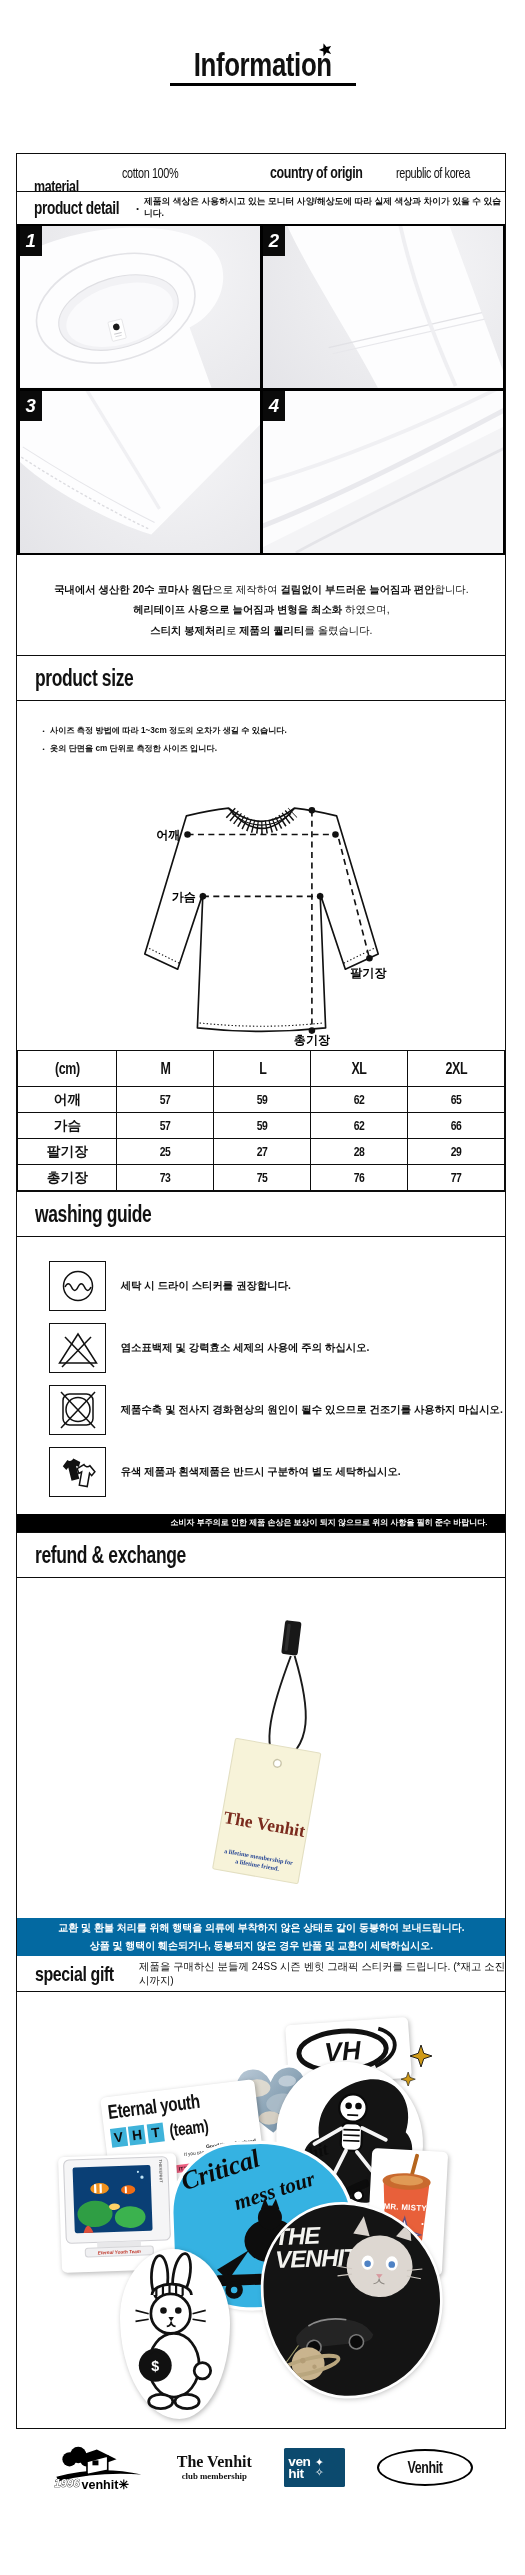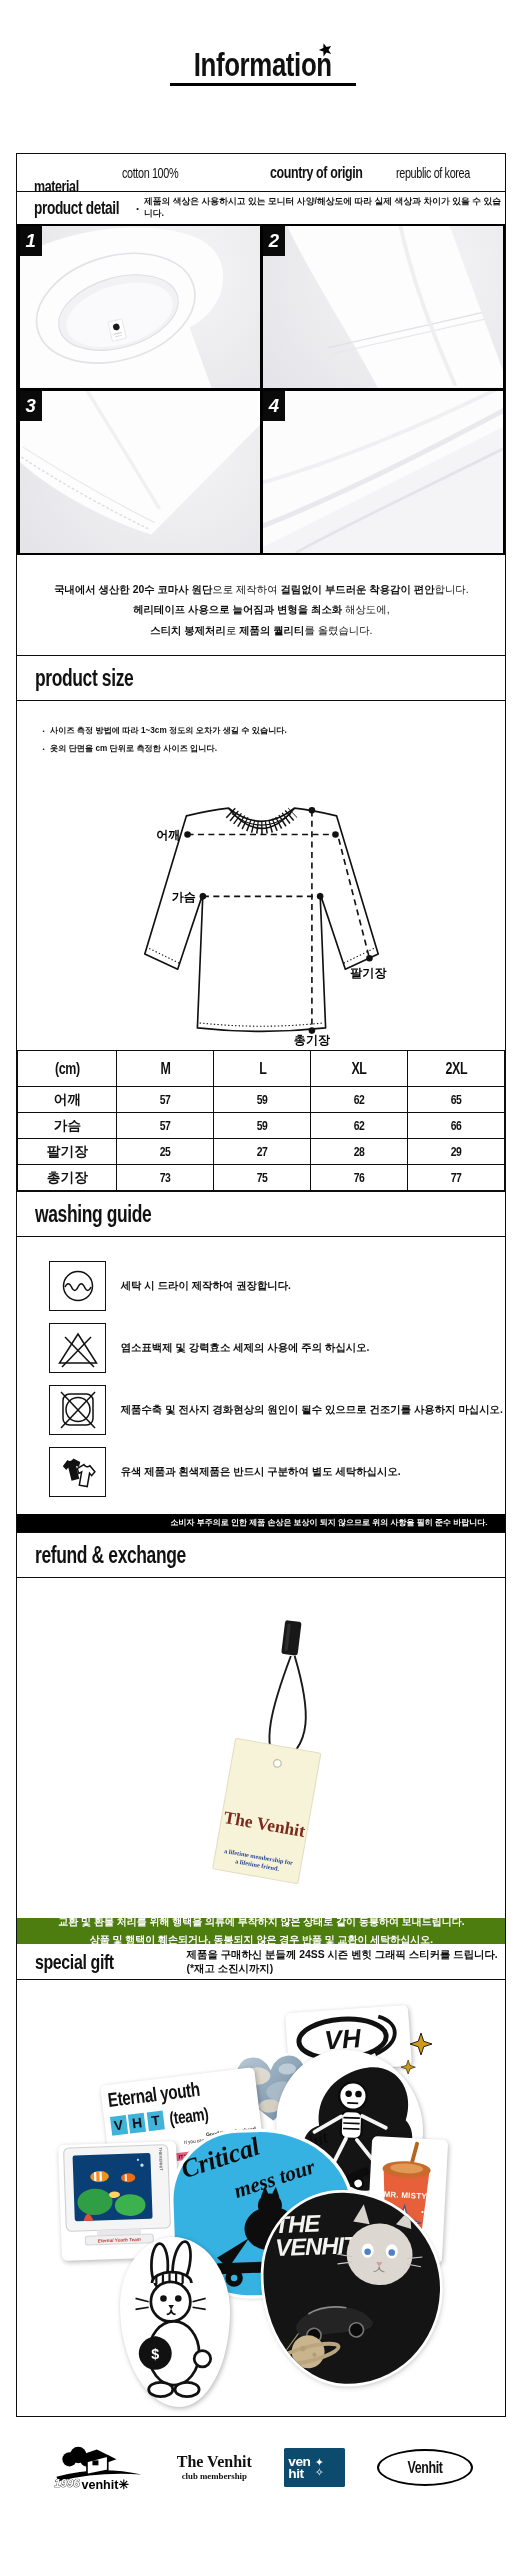--- a/index.html
+++ b/index.html
@@ -62,26 +62,26 @@
   .wash-icon{width:55px;height:48px;border:1.6px solid #111;background:#fff;flex:0 0 auto;
              display:flex;align-items:center;justify-content:center;}
   .wash-text{margin-left:14.3px;font-size:10.4px;font-weight:700;}
 
   .notice-bar{height:18px;background:#000;color:#fff;font-size:8px;font-weight:700;
               text-align:right;line-height:18px;padding-right:18px;}
 
   .tag-area{height:340px;position:relative;}
   .tag-area svg{position:absolute;inset:0;width:100%;height:100%;}
 
-  .notice2{height:26px;background:#4d7c0f;color:#fff;text-align:center;font-size:10px;font-weight:700;
+  .notice2{height:38px;background:#0369a1;color:#fff;text-align:center;font-size:10px;font-weight:700;
            display:flex;flex-direction:column;justify-content:center;gap:3.3px;}
 
   .gift-row{height:36px;border-bottom:1.1px solid #0d0d0d;display:flex;align-items:center;}
   .gift-row .lab{width:114px;padding-left:17.5px;font-size:21px;font-weight:700;}
-  .gift-row .txt{font-size:10.4px;font-weight:700;margin-left:48px;}
+  .gift-row .txt{font-size:10.4px;font-weight:400;}
 
   .sticker-area{height:436px;position:relative;overflow:hidden;}
   .stk{position:absolute;}
   .pad{background:#fff;border-radius:5.5px;box-shadow:1.1px 1.6px 5.5px rgba(0,0,0,.28);}
 
   
   .eternal{left:90px;top:96px;width:144px;height:114px;transform:rotate(-7deg);padding:4.4px 5.5px;}
   .eternal .l1{font-size:20px;font-weight:700;}
   .eternal .vrow{display:flex;align-items:center;margin-top:3.3px;}
   .eternal .vbox{width:16px;height:19px;background:#3fb3da;color:#0c0c0c;display:flex;align-items:center;
@@ -202,22 +202,22 @@
         <rect x="-10" y="-10" width="460" height="315" fill="#fcfcfd"></rect>
         <path d="M-10,290 L460,55 L460,315 L-10,315 Z" fill="#f1f1f4" opacity=".8"></path>
         <path d="M-10,250 C120,200 300,110 450,30" stroke="#e9e9ed" stroke-width="9" fill="none"></path>
         <path d="M-10,170 C130,130 300,60 440,-10" stroke="#f0f0f3" stroke-width="7" fill="none"></path>
         <path d="M60,295 C160,240 330,160 450,100" stroke="#e4e4e8" stroke-width="5" fill="none"></path>
       </svg>
     </div>
   </div>
 
   <div class="desc">
-    <div><b>국내에서 생산한 20수 코마사 원단</b><span>으로 제작하여 </span><b>걸림없이 부드러운 착용감이 편안</b><span>합니다.</span></div>
-    <div><b>헤리테이프 사용으로 늘어짐과 변형을 최소화</b><span> 해상도에,</span></div>
+    <div><b>국내에서 생산한 20수 코마사 원단</b><span>으로 제작하여 </span><b>걸림없이 부드러운 늘어짐과 편안</b><span>합니다.</span></div>
+    <div><b>헤리테이프 사용으로 늘어짐과 변형을 최소화</b><span> 하였으며,</span></div>
     <div><b>스티치 봉제처리</b><span>로 </span><b>제품의 퀄리티</b><span>를 올렸습니다.</span></div>
   </div>
 
   <div class="sec-header">
       <span class="cnd">product size</span>
     </div>
 
   <div class="size-body">
     <div class="size-bullets">
       <div><span class="blt">•</span><span>사이즈 측정 방법에 따라 1~3cm 정도의 오차가 생길 수 있습니다.</span></div>
@@ -311,21 +311,21 @@
     </div>
 
   <div class="wash-body">
     <div class="wash-item">
       <div class="wash-icon">
         <svg width="52" height="44" viewBox="0 0 100 88">
           <circle cx="50" cy="44" r="29" fill="none" stroke="#111" stroke-width="3"></circle>
           <path d="M24 46 c4 -9 9 -9 13 0 c4 9 9 9 13 0 c4 -9 9 -9 13 0 c4 9 9 9 13 0" fill="none" stroke="#111" stroke-width="3"></path>
         </svg>
       </div>
-      <div class="wash-text">세탁 시 드라이 제작하여 권장합니다.</div>
+      <div class="wash-text">세탁 시 드라이 스티커를 권장합니다.</div>
     </div>
     <div class="wash-item">
       <div class="wash-icon">
         <svg width="52" height="44" viewBox="0 0 100 88">
           <path d="M50 16 L87 74 L13 74 Z" fill="none" stroke="#111" stroke-width="3"></path>
           <line x1="24" y1="22" x2="82" y2="82" stroke="#111" stroke-width="3"></line>
           <line x1="76" y1="22" x2="18" y2="82" stroke="#111" stroke-width="3"></line>
         </svg>
       </div>
       <div class="wash-text">염소표백제 및 강력효소 세제의 사용에 주의 하십시오.</div>

